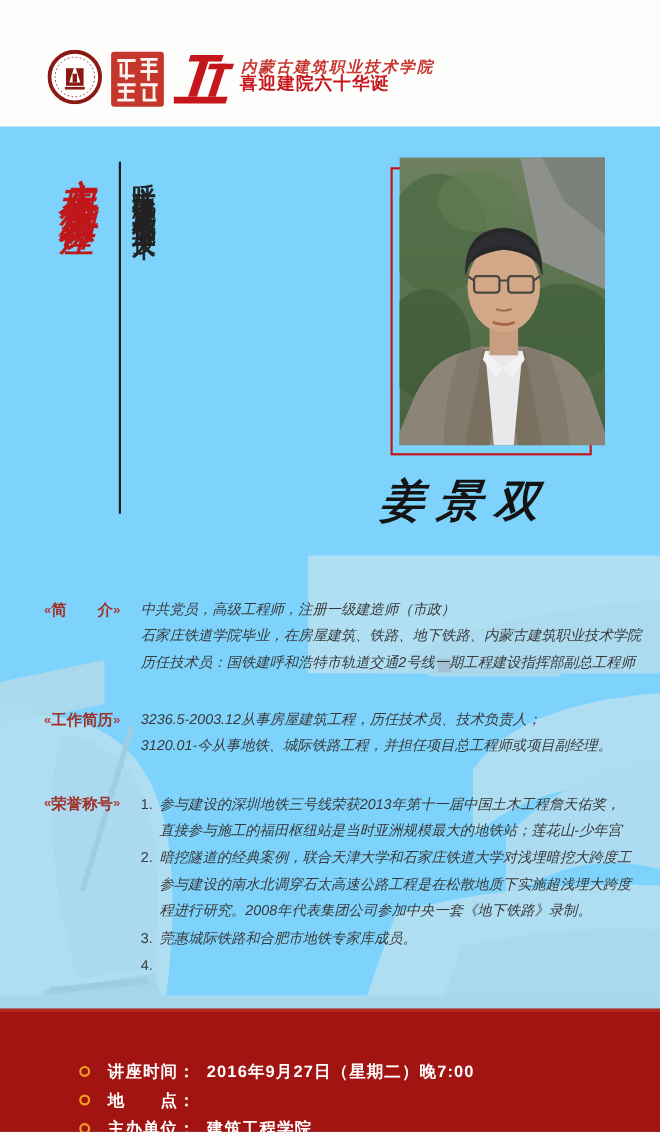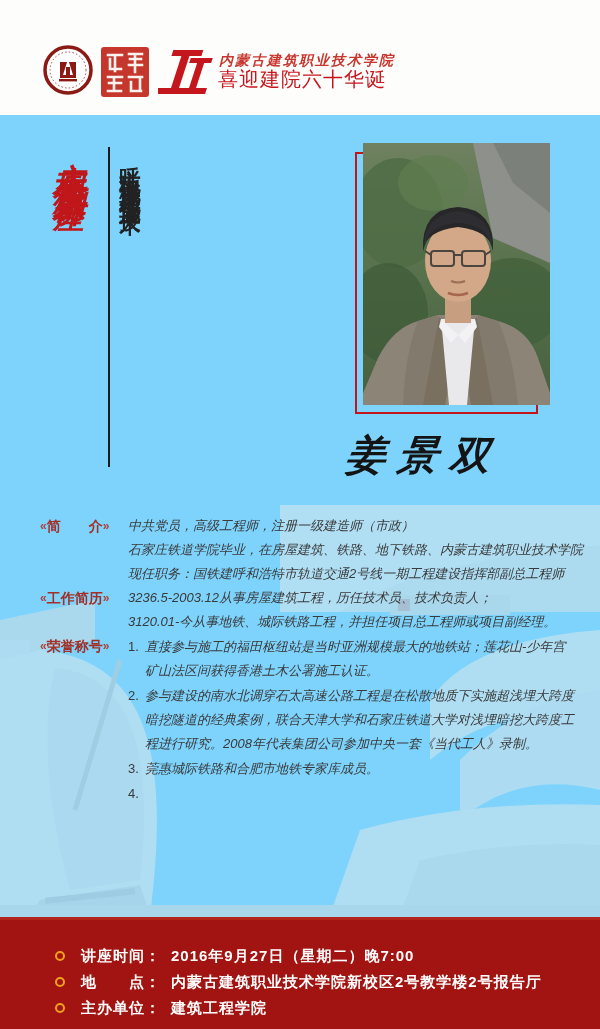--- a/index.html
+++ b/index.html
@@ -17,21 +17,21 @@
   .seal-circle{position:absolute;left:43px;top:45px;width:50px;height:50px;}
   .seal-square{position:absolute;left:100px;top:46px;width:50px;height:52px;}
   .logo60{position:absolute;left:158px;top:48px;width:58px;height:48px;}
   .school-name{
     position:absolute;left:219px;top:52px;width:330px;
     color:#c8372f;font-size:14px;font-weight:bold;letter-spacing:2px;
     font-family:"DejaVu Serif","Liberation Serif",serif;font-style:italic;
   }
   .slogan{
     position:absolute;left:218px;top:66px;width:330px;
-    color:#c8161d;font-size:20px;font-weight:normal;letter-spacing:1px;
+    color:#c8161d;font-size:16px;font-weight:bold;letter-spacing:1px;
   }
   
   .series-title{
     position:absolute;left:48px;top:138px;height:350px;
     writing-mode:vertical-rl;text-orientation:upright;
     color:#c0171b;font-size:31px;font-weight:bold;letter-spacing:4px;
     font-family:"DejaVu Serif","Liberation Serif",serif;font-style:italic;
   }
   .vdivider{position:absolute;left:108px;top:147px;width:2px;height:320px;background:#1c1c1c;}
   .lecture-title{
@@ -47,37 +47,37 @@
     position:absolute;left:363px;top:143px;width:187px;height:262px;overflow:hidden;
   }
   .speaker-name{
     position:absolute;left:346px;top:428px;width:240px;
     color:#141414;font-size:40px;font-weight:bold;letter-spacing:12px;
     transform:skewX(-6deg);
     font-family:"DejaVu Serif","Liberation Serif",serif;font-style:italic;
   }
   
   .info{position:absolute;left:40px;top:514px;width:540px;}
-  .row{display:flex;align-items:flex-start;}
+  .row{display:flex;align-items:flex-start;margin-top:28px;}
   .row + .row{}
   .lbl{
     flex:0 0 88px;color:#a03028;font-weight:bold;font-size:14px;
     line-height:24px;white-space:nowrap;
   }
   .lbl .orn{font-size:12px;color:#b04038;position:relative;top:-1px;}
   .content{flex:1;font-size:13px;line-height:24px;color:#3a3a3a;}
   .content .ln{white-space:nowrap;font-style:italic;}
   .honor-item{display:flex;margin-top:1px;}
   .honor-item .num{flex:0 0 17px;font-size:13px;line-height:24px;color:#3a3a3a;}
   
   .bar{
     position:absolute;left:0;top:917px;width:600px;height:112px;
     background:#a21411;border-top:3px solid #b3251c;
   }
-  .bar-row{position:absolute;left:55px;display:flex;align-items:center;height:22px;}
+  .bar-row{position:absolute;left:72px;display:flex;align-items:center;height:22px;margin-top:18px;}
   .bar-row.r0{top:25px;} .bar-row.r1{top:51px;} .bar-row.r2{top:77px;}
   .ring{
     width:10px;height:10px;border-radius:50%;border:2px solid #f0a020;
     margin-right:16px;flex:0 0 auto;
   }
   .bar-label,.bar-value{
     color:#fff;font-size:15px;font-weight:bold;letter-spacing:1px;white-space:nowrap;
   }
   .bar-value{margin-left:10px;text-align:center;}
 </style>
@@ -185,48 +185,48 @@
   </div>
   <div class="speaker-name">姜景双</div>
 
   <div class="info">
 
     <div class="row">
       <div class="lbl"><span class="orn">«</span><span>简　　介</span><span class="orn">»</span></div>
       <div class="content">
         <div class="ln">中共党员，高级工程师，注册一级建造师（市政）</div>
         <div class="ln">石家庄铁道学院毕业，在房屋建筑、铁路、地下铁路、内蒙古建筑职业技术学院</div>
-        <div class="ln">现任职务：国铁建呼和浩特市轨道交通2号线一期工程建设指挥部副总工程师</div>
+        <div class="ln">历任技术员：国铁建呼和浩特市轨道交通2号线一期工程建设指挥部副总工程师</div>
       </div>
     </div>
 
     <div class="row">
       <div class="lbl"><span class="orn">«</span><span>工作简历</span><span class="orn">»</span></div>
       <div class="content">
         <div class="ln">3236.5-2003.12从事房屋建筑工程，历任技术员、技术负责人；</div>
         <div class="ln">3120.01-今从事地铁、城际铁路工程，并担任项目总工程师或项目副经理。</div>
       </div>
     </div>
 
     <div class="row">
       <div class="lbl"><span class="orn">«</span><span>荣誉称号</span><span class="orn">»</span></div>
       <div class="content">
         <div class="honor-item">
           <span class="num">1.</span>
           <div>
+            <div class="ln">参与建设的深圳地铁三号线荣获2013年第十一届中国土木工程詹天佑奖，</div>
             <div class="ln">直接参与施工的福田枢纽站是当时亚洲规模最大的地铁站；莲花山-少年宫</div>
-            <div class="ln">矿山法区间获得香港土木公署施工认证。</div>
           </div>
         </div>
         <div class="honor-item">
           <span class="num">2.</span>
           <div>
+            <div class="ln">暗挖隧道的经典案例，联合天津大学和石家庄铁道大学对浅埋暗挖大跨度工</div>
             <div class="ln">参与建设的南水北调穿石太高速公路工程是在松散地质下实施超浅埋大跨度</div>
-            <div class="ln">暗挖隧道的经典案例，联合天津大学和石家庄铁道大学对浅埋暗挖大跨度工</div>
-            <div class="ln">程进行研究。2008年代表集团公司参加中央一套《当代工人》录制。</div>
+            <div class="ln">程进行研究。2008年代表集团公司参加中央一套《地下铁路》录制。</div>
           </div>
         </div>
         <div class="honor-item">
           <span class="num">3.</span>
           <div>
             <div class="ln">莞惠城际铁路和合肥市地铁专家库成员。</div>
           </div>
         </div>
         <div class="honor-item">
           <span class="num">4.</span>
@@ -238,21 +238,20 @@
 
   <div class="bar">
     <div class="bar-row r0">
       <span class="ring"></span>
       <span class="bar-label">讲座时间：</span>
       <span class="bar-value">2016年9月27日（星期二）晚7:00</span>
     </div>
     <div class="bar-row r1">
       <span class="ring"></span>
       <span class="bar-label">地　　点：</span>
-      <span class="bar-value">内蒙古建筑职业技术学院新校区2号教学楼2号报告厅</span>
     </div>
     <div class="bar-row r2">
       <span class="ring"></span>
       <span class="bar-label">主办单位：</span>
       <span class="bar-value">建筑工程学院</span>
     </div>
   </div>
 
 </div>
 

